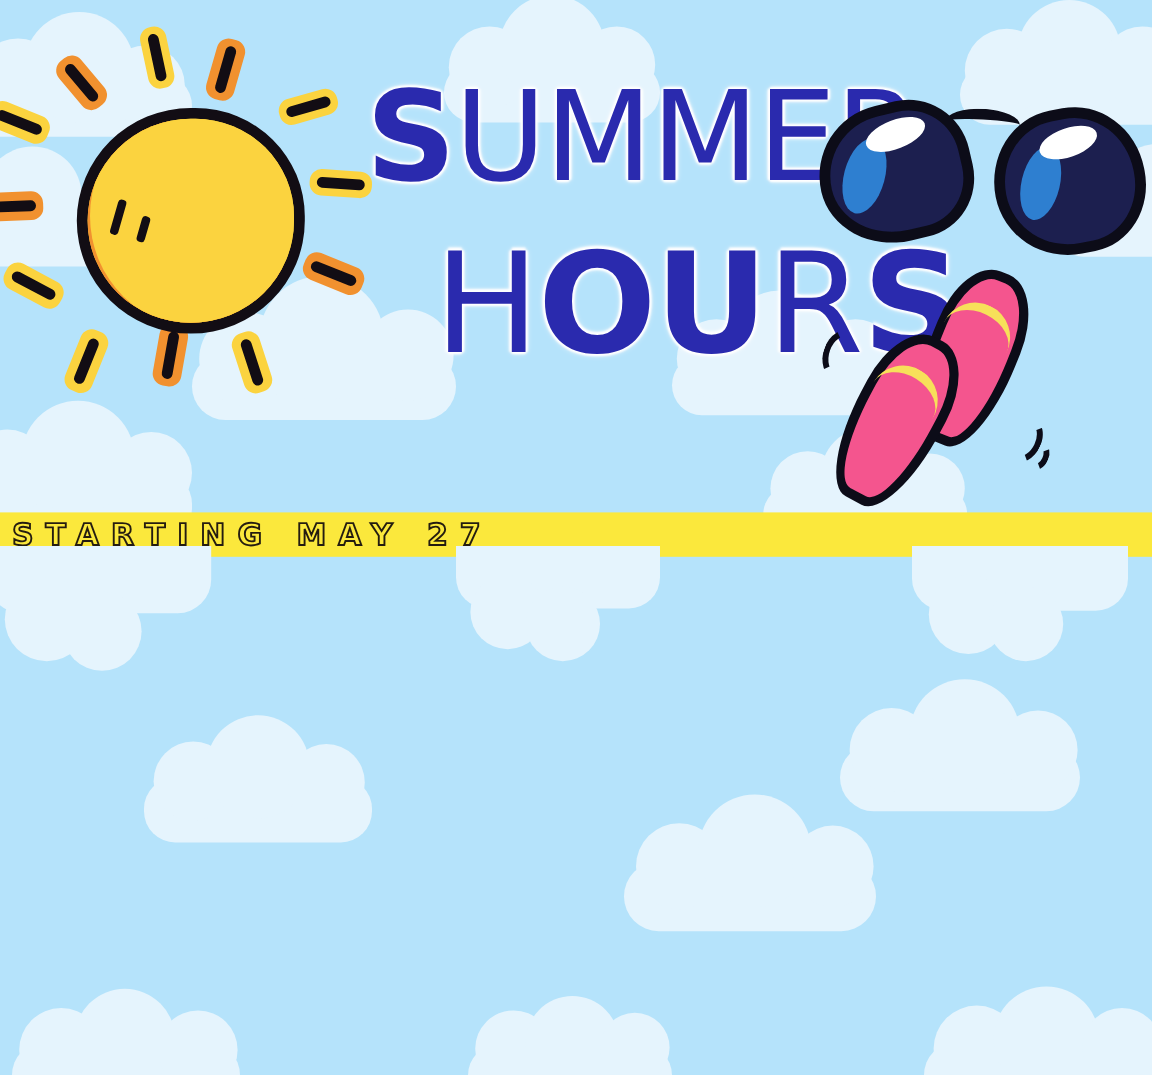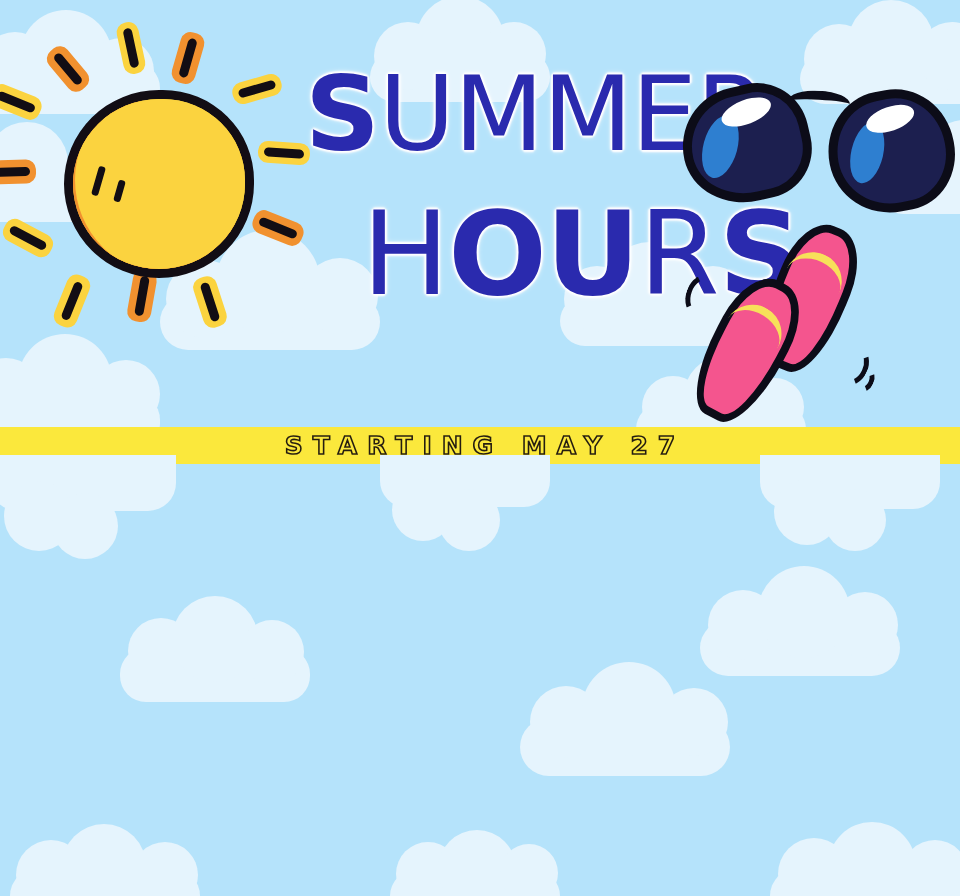--- a/index.html
+++ b/index.html
@@ -79,21 +79,21 @@
 
   
   #flipflops{position:absolute;left:710px;top:222px;width:200px;height:200px;}
   .flop{position:absolute;background:#f4558e;border:8px solid #0c0c18;border-radius:45% 45% 40% 40%/38% 38% 55% 55%;}
   .strapV{position:absolute;border:8px solid #f7e05a;border-left:none;border-right:none;border-bottom:none;}
   .motion{position:absolute;border:5px solid #0c0c18;border-radius:50%;border-right-color:transparent;border-top-color:transparent;border-bottom-color:transparent;}
 
   
   #banner{
     position:absolute;left:0;top:427px;width:960px;height:37px;background:#fbe83c;
-    display:flex;align-items:center;justify-content:center;
+    display:flex;align-items:center;justify-content:flex-start;
   }
   #banner-text{
     font-family:"DejaVu Sans", sans-serif;
     font-size:25px;font-weight:700;letter-spacing:10px;
     color:#fbe83c;
     -webkit-text-stroke:1.6px #241c10;
     text-shadow:0 0 0 #fbe83c;
     white-space:nowrap;
     padding-left:10px;
   }

